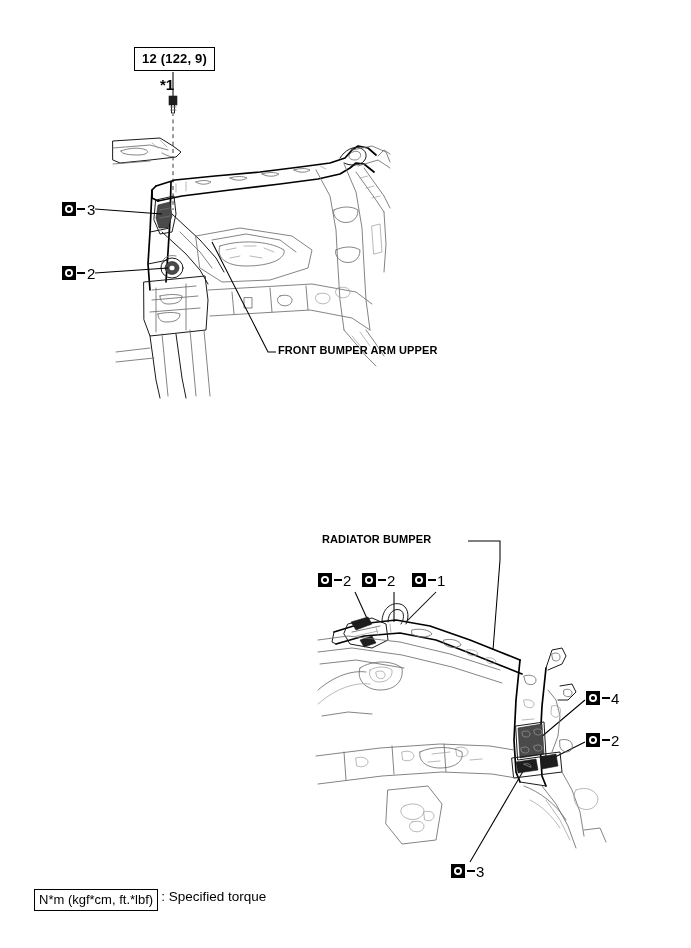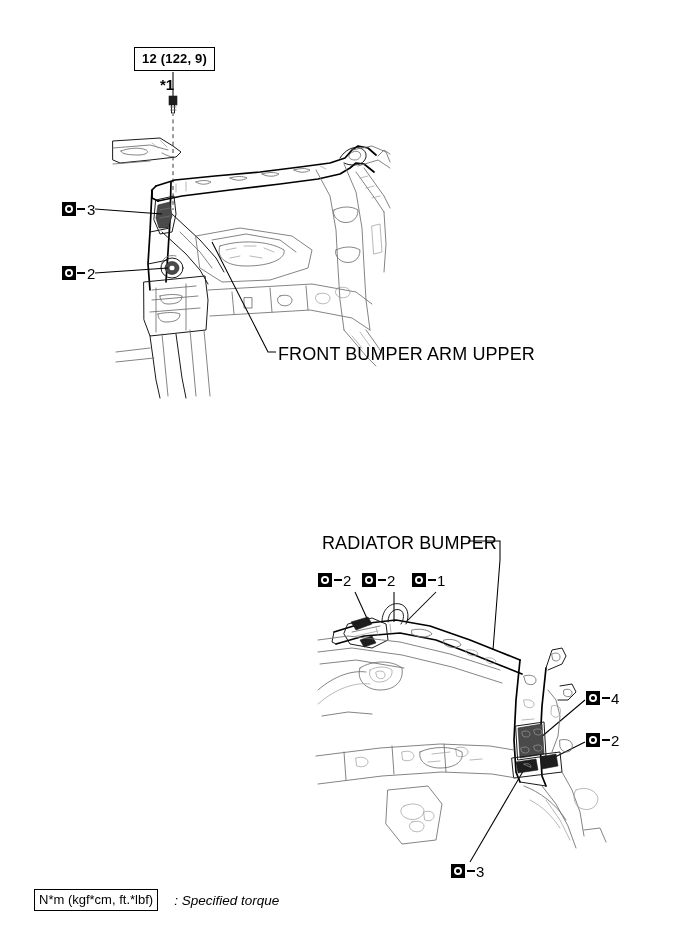--- a/index.html
+++ b/index.html
@@ -22,23 +22,24 @@
     font-size:13px;
     line-height:1;
     padding:4px 7px 5px 7px;
     white-space:nowrap;
     letter-spacing:0.2px;
   }
 
   
   .txt{
     position:absolute;
-    font-size:18px;
+    font-size:11px;
     white-space:nowrap;
     letter-spacing:0.1px;
+    font-weight:bold;
   }
   .star-label{
     position:absolute;
     font-size:15px;
     font-weight:bold;
     white-space:nowrap;
   }
 
   
   .callout{
@@ -72,34 +73,33 @@
     font-size:15px;
     line-height:1;
     font-weight:normal;
   }
   .callout.rev{flex-direction:row-reverse;}
   .callout.rev .dash{margin:0 2px 0 1px;}
 
   
   .legend{
     position:absolute;
-    display:flex;align-items:center;
+    display:flex;align-items:flex-start;
   }
   .legend .lbox{
     border:1.5px solid #000;
     font-size:13px;
     padding:3px 4px 4px 4px;
     line-height:1;
     white-space:nowrap;
   }
   .legend .ltxt{
     font-size:13.5px;
-    margin-left:16px;
-    white-space:nowrap;
-    font-style:italic;
+    margin-left:3px;
+    white-space:nowrap;
   }
 
   svg{position:absolute;left:0;top:0;overflow:visible;}
   .art{fill:none;stroke:#1a1a1a;stroke-width:1;stroke-linejoin:round;stroke-linecap:round;}
   .art-thin{fill:none;stroke:#6e6e6e;stroke-width:0.85;stroke-linejoin:round;stroke-linecap:round;}
   .art-fine{fill:none;stroke:#9a9a9a;stroke-width:0.7;stroke-linejoin:round;stroke-linecap:round;}
   .art-bold{fill:none;stroke:#000;stroke-width:1.7;stroke-linejoin:round;stroke-linecap:round;}
   .solidblk{fill:#1d1d1d;stroke:#1d1d1d;stroke-width:0.6;}
   .leader{stroke:#000;stroke-width:1.05;fill:none;}
   .dashline{stroke:#3b3b3b;stroke-width:1;stroke-dasharray:4 3.4;fill:none;}

